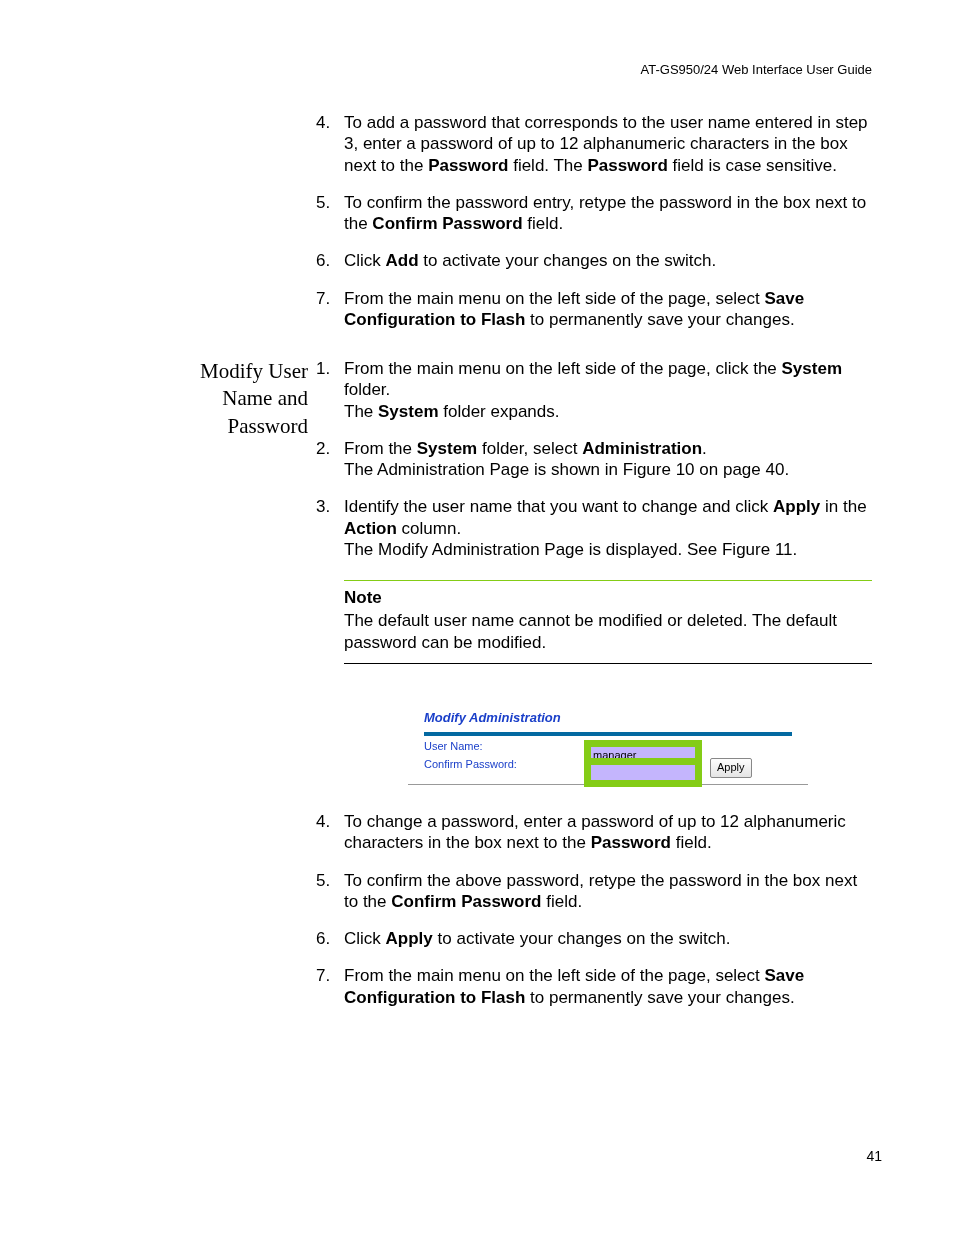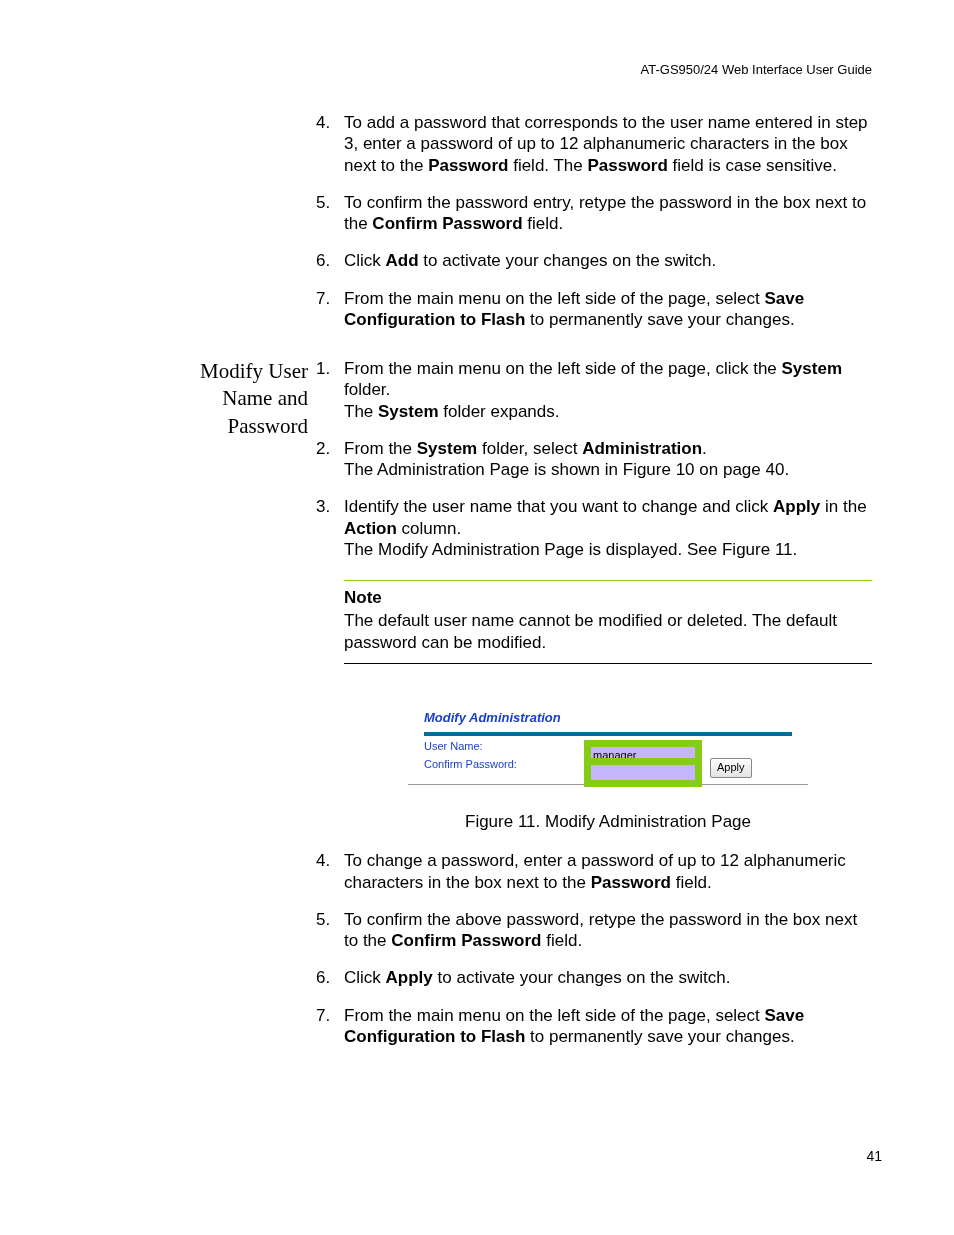--- a/index.html
+++ b/index.html
@@ -205,21 +205,20 @@
                 <span class="embed-label">User Name:</span>
                 <input class="embed-input" value="manager" style="">
               </div>
               <div class="embed-row">
                 <span class="embed-label">Confirm Password:</span>
                 <input type="password" class="embed-input" value="" style="">
                 <span class="embed-btn">Apply</span>
               </div>
             </div>
           </div>
-          <div class="figure-caption">Figure 11. Modify Administration Page</div>
         </div>
 
         <div class="ol" id="steps-b">
             <div class="li">
               <div class="num">4.</div>
               <div class="txt">To change a password, enter a password of up to 12 alphanumeric characters in the box next to the <b>Password</b> field.</div>
             </div>
             <div class="li">
               <div class="num">5.</div>
               <div class="txt">To confirm the above password, retype the password in the box next to the <b>Confirm Password</b> field.</div>

